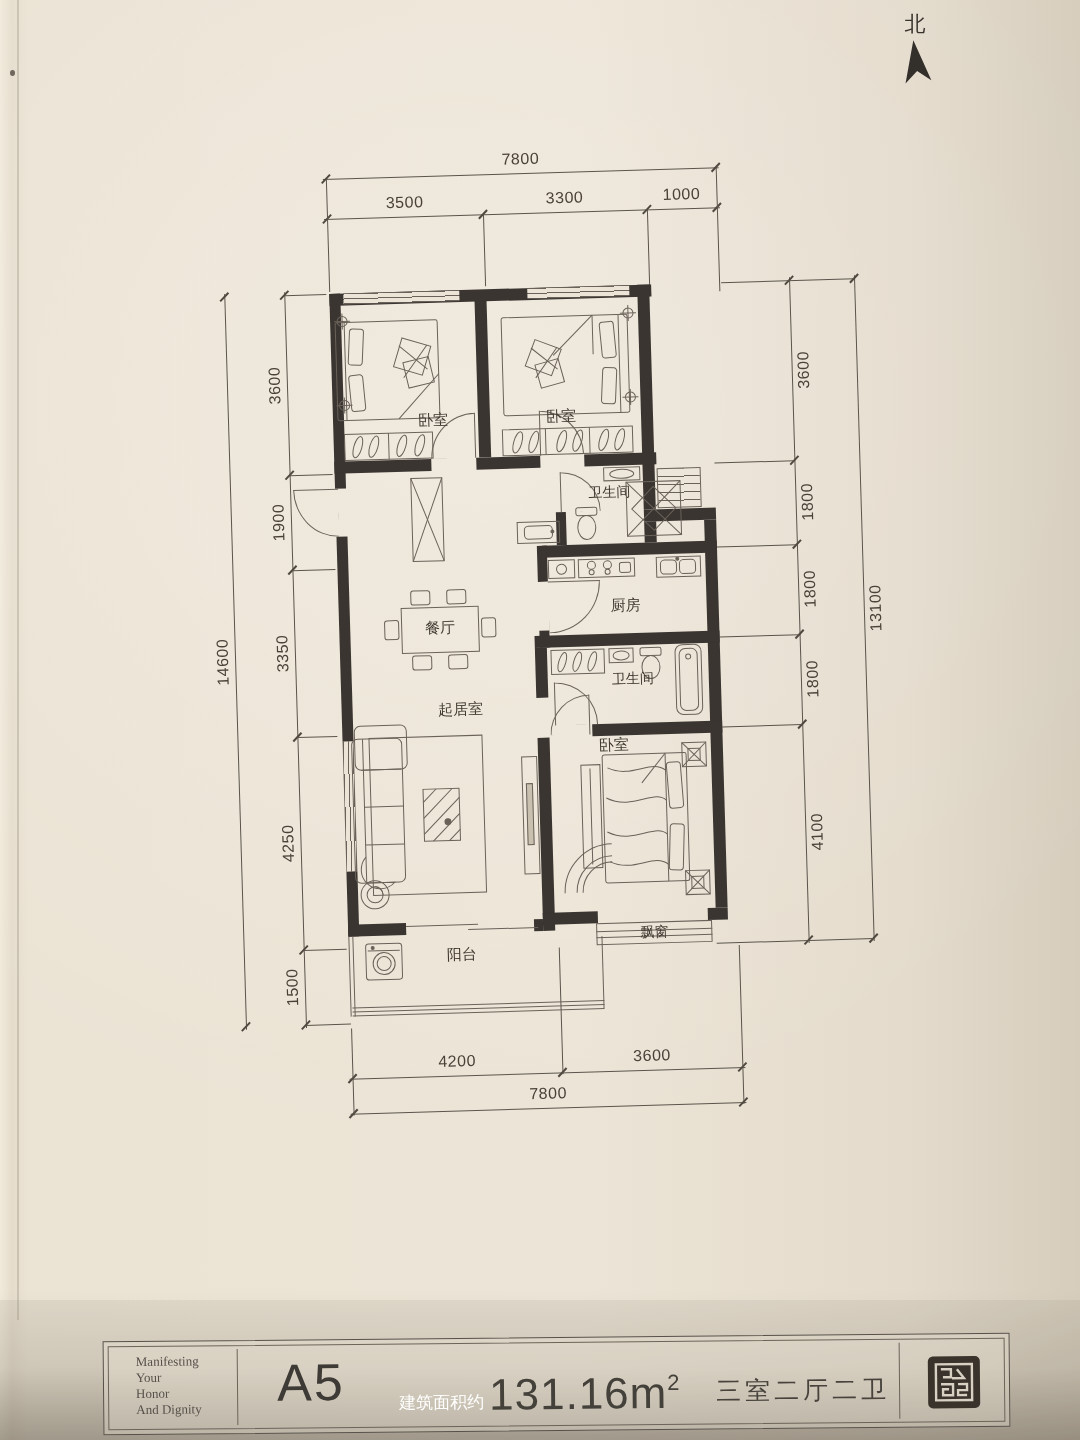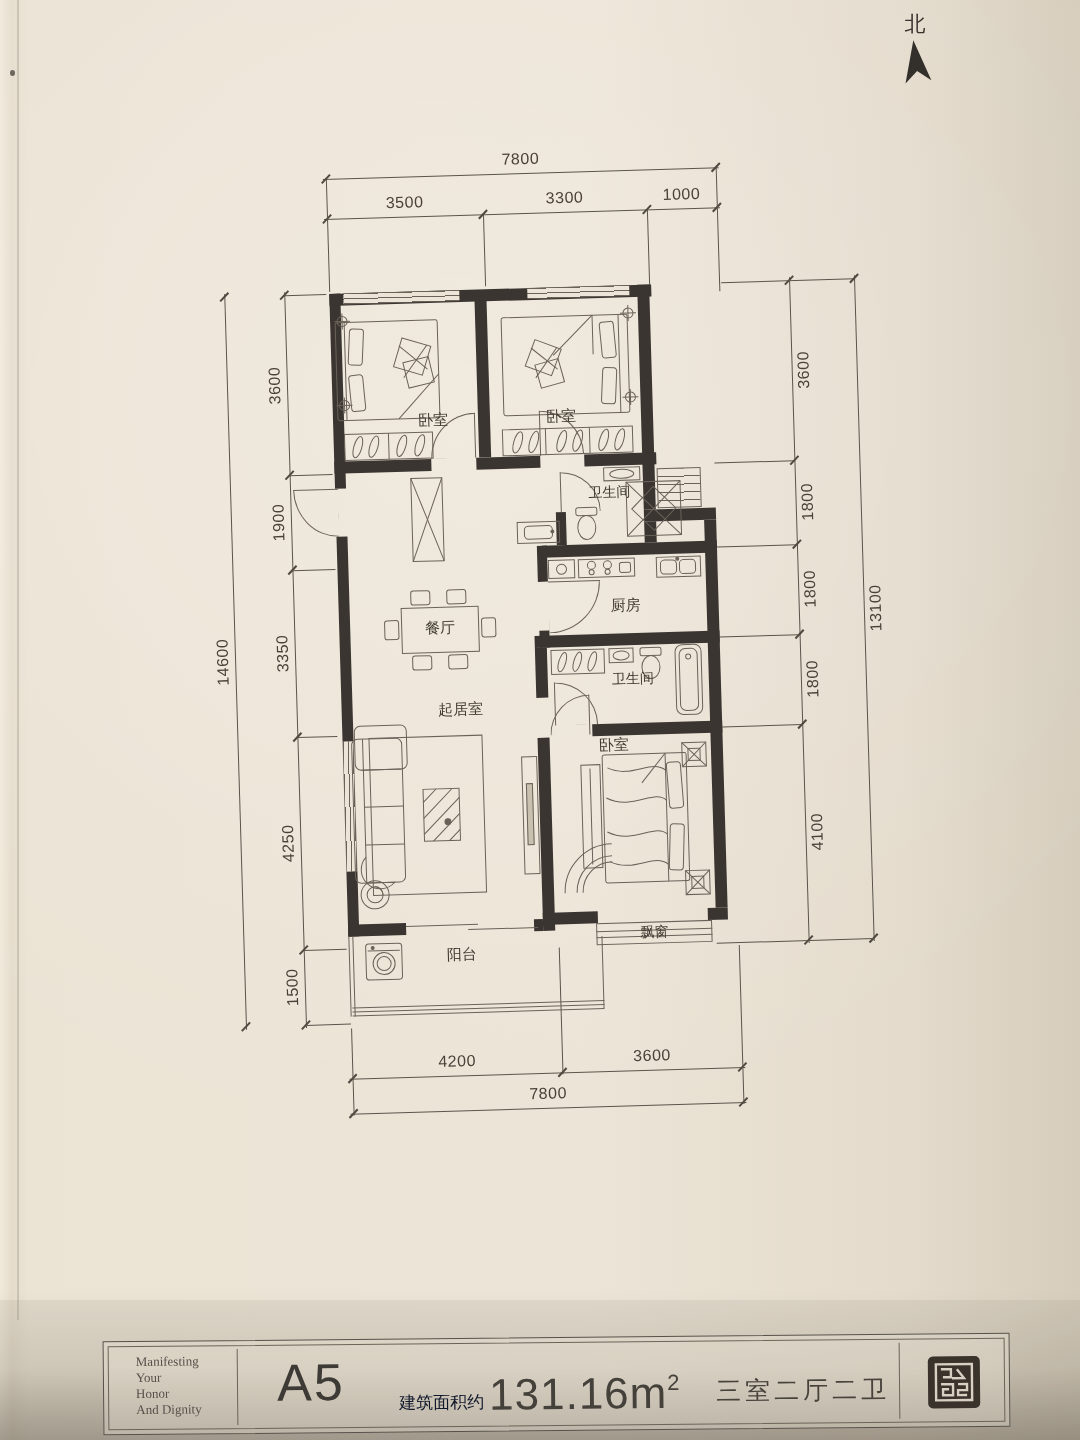--- a/index.html
+++ b/index.html
@@ -42,21 +42,21 @@
 
   
   .tblock{position:absolute;left:103px;top:1337px;width:905px;height:92px;
           border:1px solid #57514a;transform:rotate(-.55deg);background:rgba(236,229,216,.35);}
   .tblock .inner{position:absolute;inset:4px;border:1px solid #6c6459;}
   .slogan{position:absolute;left:32px;top:12px;font-family:"Liberation Serif","DejaVu Serif",serif;
           font-size:13px;line-height:16px;color:#55504a;}
   .tb-div{position:absolute;top:8px;bottom:8px;width:1px;background:#6c6459;}
   .unit{position:absolute;left:168px;top:14px;width:78px;font-size:52px;line-height:56px;
         color:#3e3a35;text-align:center;letter-spacing:2px;}
-  .arealab{position:absolute;left:295px;top:52px;font-size:17px;color:#0f172a;}
+  .arealab{position:absolute;left:295px;top:52px;font-size:17px;color:#ffffff;}
   .areaval{position:absolute;left:385px;top:22px;font-size:44px;line-height:48px;font-weight:400;
            color:#44403a;letter-spacing:1px;}
   .areaval sup{font-size:22px;vertical-align:18px;}
   .ltype{position:absolute;left:612px;top:38px;font-size:25px;color:#47433c;
          font-family:"Liberation Serif","DejaVu Serif",serif;letter-spacing:4px;}
   .seal{position:absolute;left:824px;top:22px;width:52px;height:52px;background:#3a332c;border-radius:5px;}
 </style>
 </head>
 <body>
 

